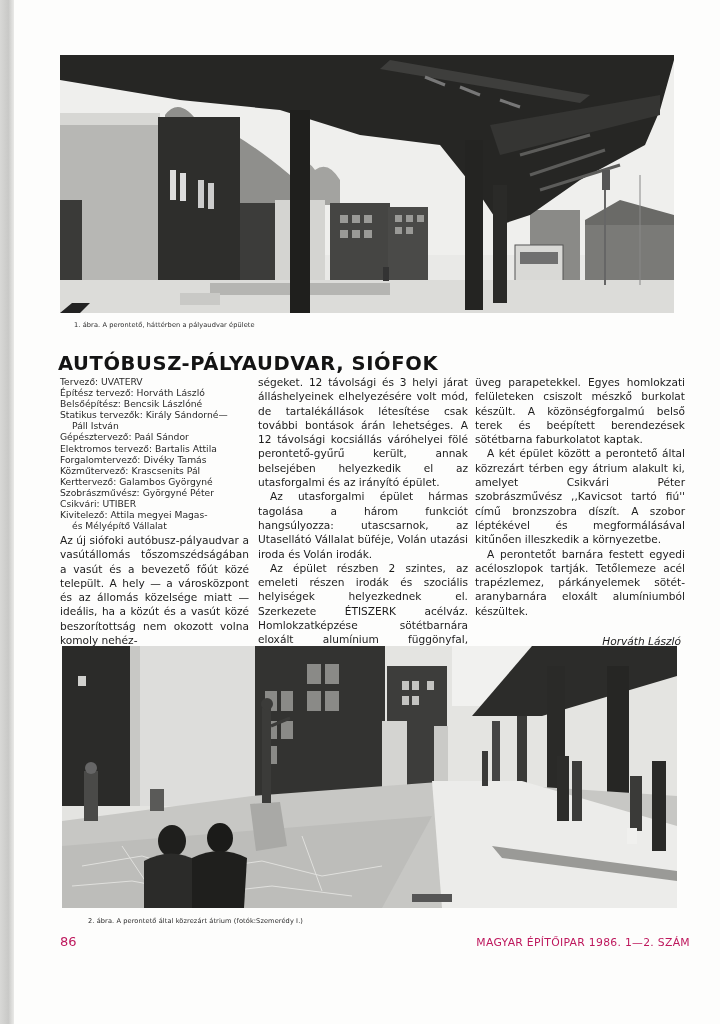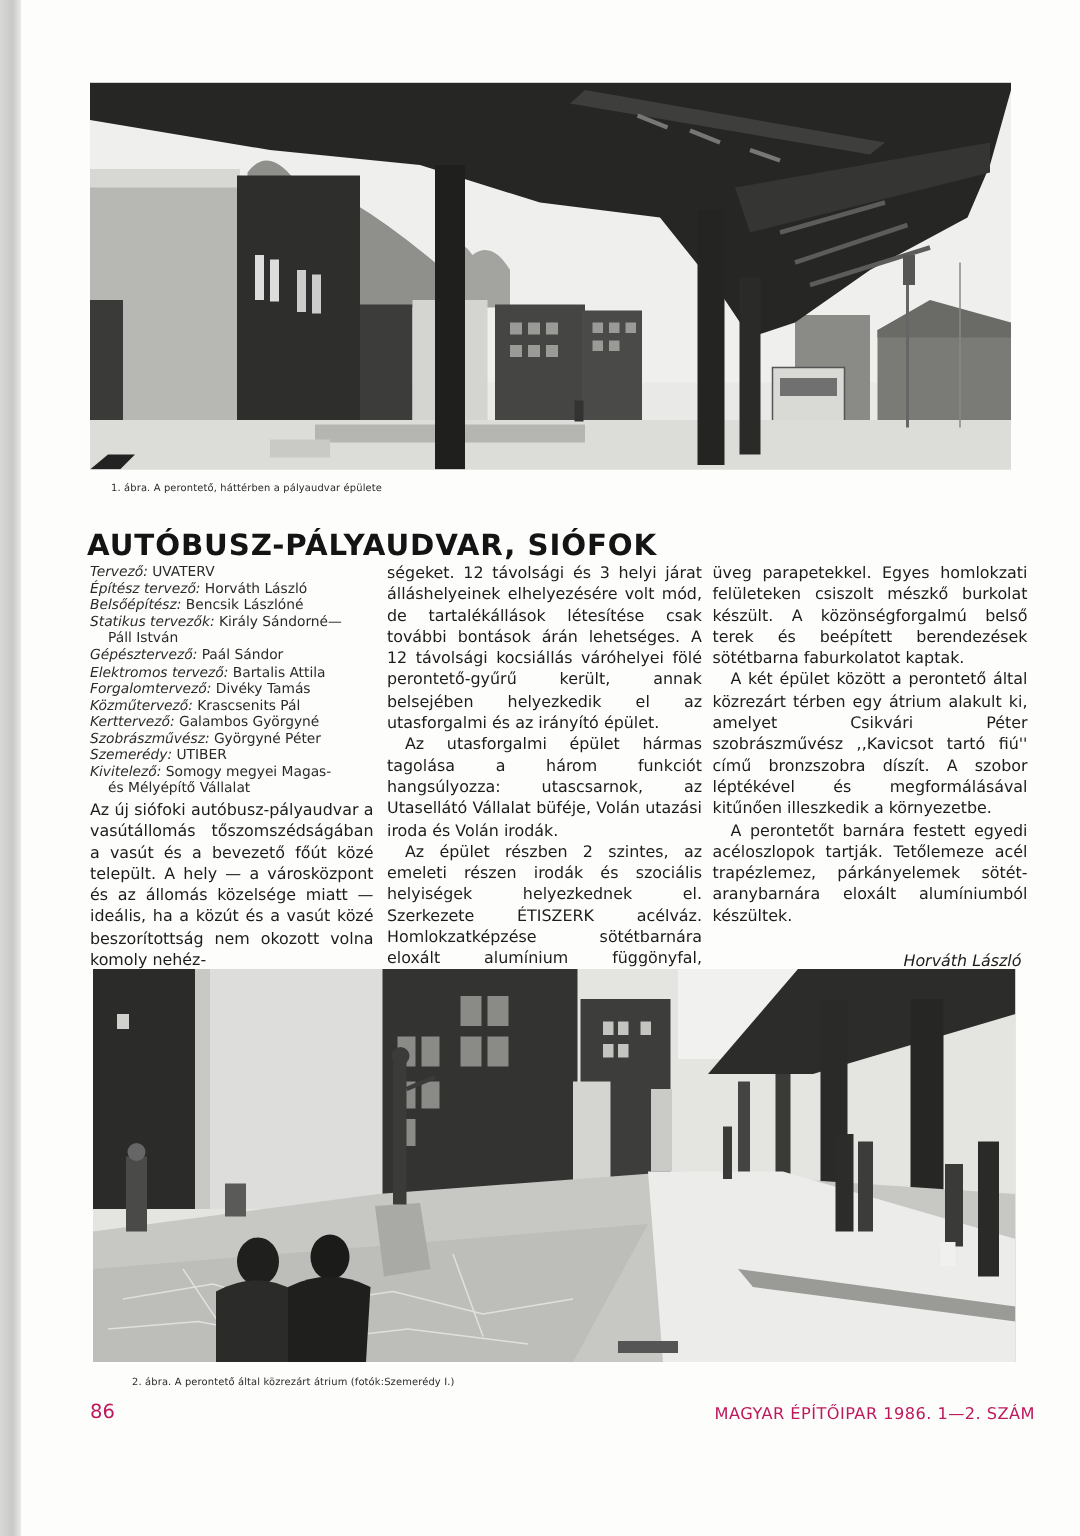--- a/index.html
+++ b/index.html
@@ -32,21 +32,21 @@
     position: absolute; left: 58px; top: 339px;
     font-size: 19.5px; font-weight: bold; letter-spacing: 0.6px; color: #141414;
     white-space: nowrap;
   }
 
   .credits {
     position: absolute; left: 60px; top: 376px; width: 200px;
     font-size: 9.2px; line-height: 11.1px; color: #2a2a2a;
   }
   .credits .row { white-space: nowrap; }
-  .credits .role { font-style: italic; }
+  .credits .role { }
   .credits .indent { padding-left: 12px; }
 
   .col {
     position: absolute; font-size: 10.6px; line-height: 14.3px; color: #1c1c1c;
     text-align: justify;
   }
   .col p { margin: 0; }
   .col p.ind { text-indent: 12px; }
   #col1 { left: 60px; top: 533px; width: 189px; }
   #col2 { left: 258px; top: 375px; width: 210px; }
@@ -141,22 +141,22 @@
   <div class="row"><span class="role">Építész tervező:</span> <span>Horváth László</span></div>
   <div class="row"><span class="role">Belsőépítész:</span> <span>Bencsik Lászlóné</span></div>
   <div class="row"><span class="role">Statikus tervezők:</span> <span>Király Sándorné—</span></div>
   <div class="row indent">Páll István</div>
   <div class="row"><span class="role">Gépésztervező:</span> <span>Paál Sándor</span></div>
   <div class="row"><span class="role">Elektromos tervező:</span> <span>Bartalis Attila</span></div>
   <div class="row"><span class="role">Forgalomtervező:</span> <span>Divéky Tamás</span></div>
   <div class="row"><span class="role">Közműtervező:</span> <span>Krascsenits Pál</span></div>
   <div class="row"><span class="role">Kerttervező:</span> <span>Galambos Györgyné</span></div>
   <div class="row"><span class="role">Szobrászművész:</span> <span>Györgyné Péter</span></div>
-  <div class="row"><span class="role">Szemerédy:</span> <span>UTIBER</span></div>
-  <div class="row"><span class="role">Kivitelező:</span> <span>Somogy megyei Magas-</span></div>
+  <div class="row"><span class="role">Csikvári:</span> <span>UTIBER</span></div>
+  <div class="row"><span class="role">Kivitelező:</span> <span>Attila megyei Magas-</span></div>
   <div class="row indent">és Mélyépítő Vállalat</div>
 </div>
 
 <div class="col" id="col1">
   <p>Az új siófoki autóbusz-pályaudvar a vasútállomás tőszomszédságában a vasút és a bevezető főút közé települt. A hely — a városközpont és az állomás közelsége miatt — ideális, ha a közút és a vasút közé beszorítottság nem okozott volna komoly nehéz-</p>
 </div>
 <div class="col" id="col2">
   <p>ségeket. 12 távolsági és 3 helyi járat álláshelyeinek elhelyezésére volt mód, de tartalékállások létesítése csak további bontások árán lehetséges. A 12 távolsági kocsiállás váróhelyei fölé perontető-gyűrű került, annak belsejében helyezkedik el az utasforgalmi és az irányító épület.</p>
   <p class="ind">Az utasforgalmi épület hármas tagolása a három funkciót hangsúlyozza: utascsarnok, az Utasellátó Vállalat büféje, Volán utazási iroda és Volán irodák.</p>
   <p class="ind">Az épület részben 2 szintes, az emeleti részen irodák és szociális helyiségek helyezkednek el. Szerkezete ÉTISZERK acélváz. Homlokzatképzése sötétbarnára eloxált alumínium függönyfal, kávébarna zománc-</p>

